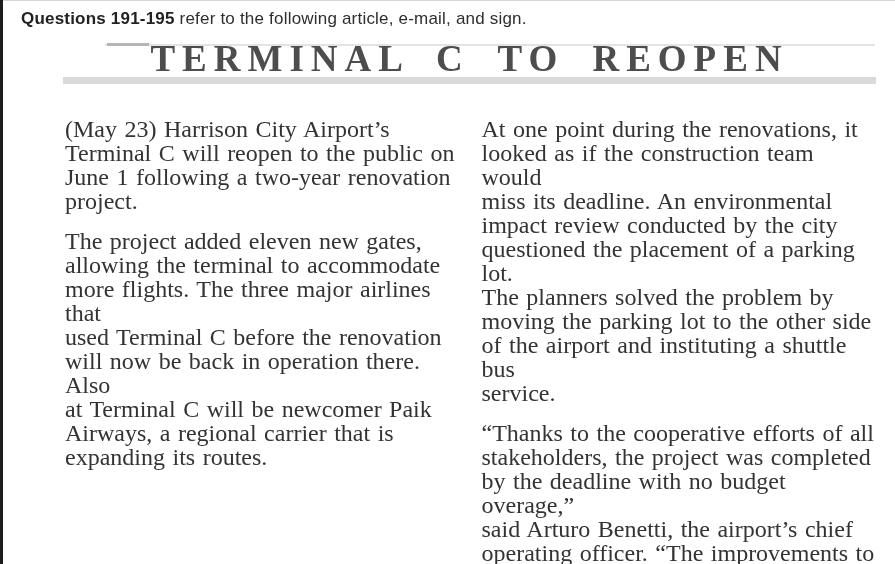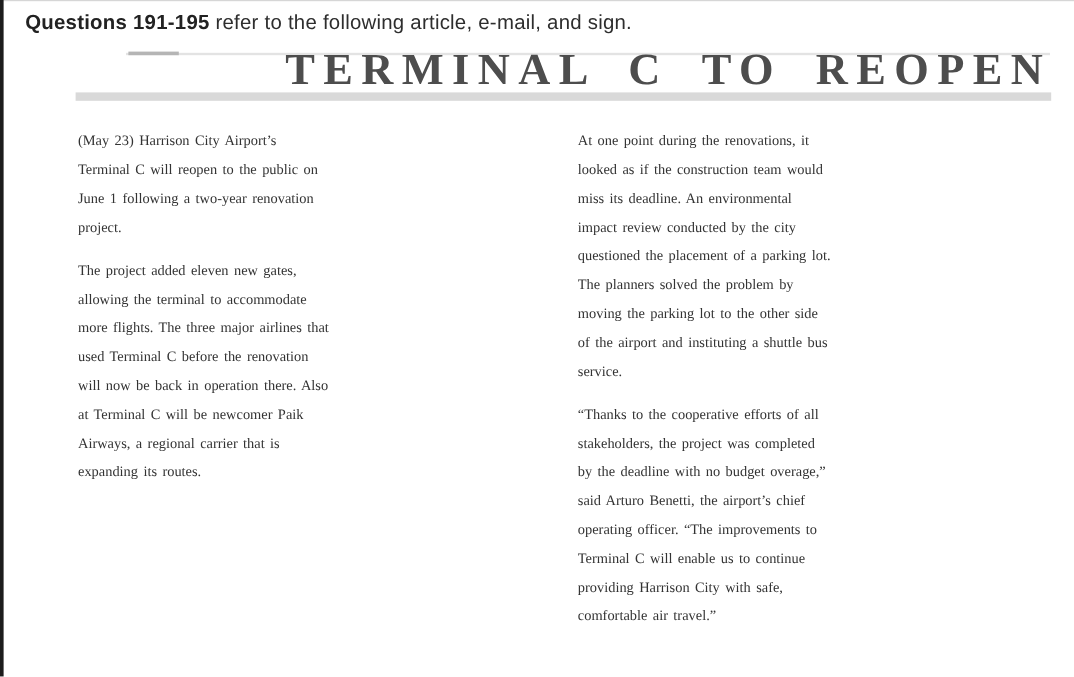--- a/index.html
+++ b/index.html
@@ -44,21 +44,21 @@
     position: absolute;
     left: 107px; top: 43px;
     width: 42px; height: 3px;
     background: #b5b5b5;
   }
   .banner-title {
     position: absolute;
     left: 63px; top: 40px;
     width: 813px;
     margin: 0;
-    text-align: right;
+    text-align: center;
     font-family: "Liberation Serif", serif;
     font-weight: bold;
     font-size: 37px;
     line-height: 37px;
     letter-spacing: 7px;
     word-spacing: 12px;
     color: #4d4d4d;
   }
   .banner-bar {
     position: absolute;
@@ -68,24 +68,24 @@
   }
   .columns {
     position: absolute;
     left: 65px; top: 101px;
     width: 815px;
     display: flex;
     gap: 18px;
   }
   .col { flex: 1 1 0; }
   .col p {
-    margin: 4px 0 12px 0;
+    margin: 16px 0 12px 0;
     white-space: pre-line;
     font-family: "Liberation Serif", serif;
-    font-size: 12px;
+    font-size: 24px;
     line-height: 24px;
     word-spacing: 1.5px;
     color: #333333;
   }
 </style>
 </head>
 <body>
 
 <div class="page">
   <div class="top-rule"></div>

